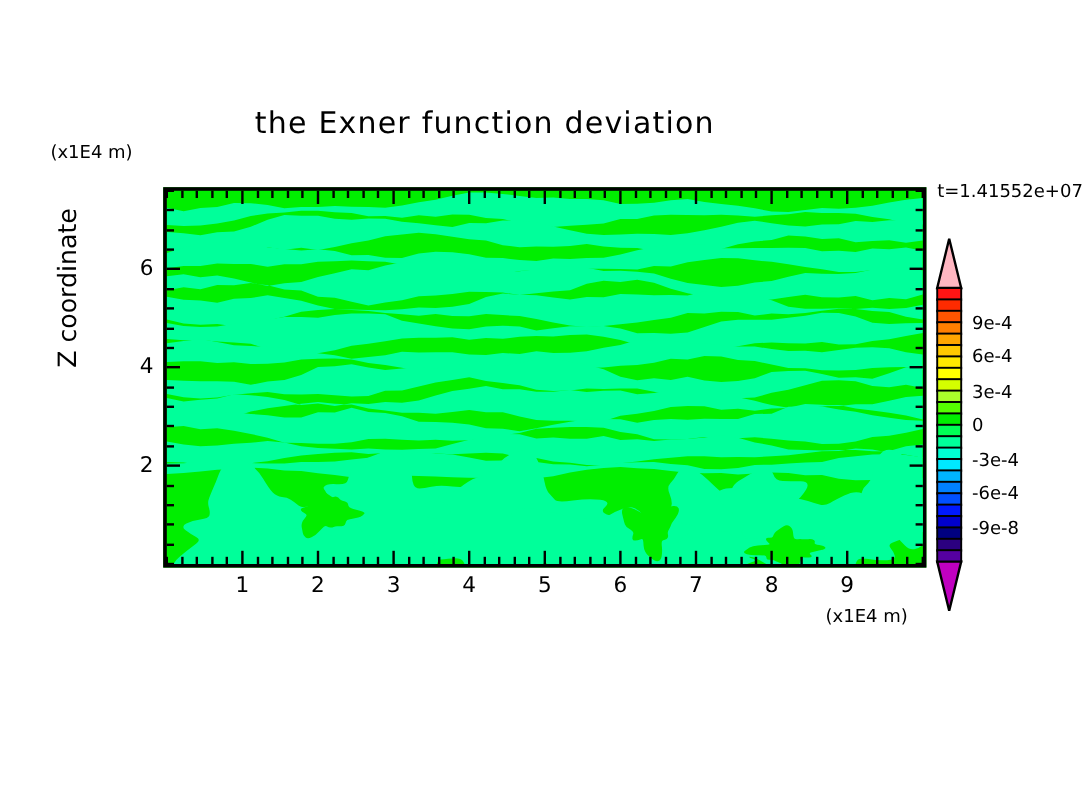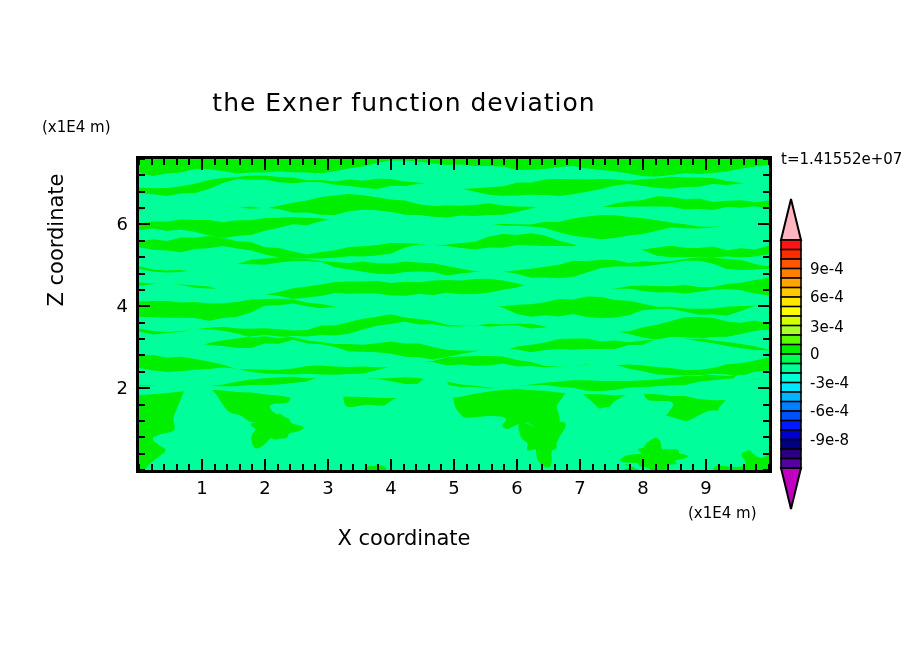--- a/index.html
+++ b/index.html
@@ -58,23 +58,20 @@
 <div class="plotroot">
 
   <div id="title">
     <span id="title-inner">the Exner function deviation</span>
   </div>
 
   <div id="ylabel-unit">(x1E4 m)</div>
 
   <div id="yaxis-title">Z coordinate</div>
 
-  <div id="xaxis-title">
-    <span id="xaxis-title-inner">X coordinate</span>
-  </div>
 
   <div id="xlabel-unit">(x1E4 m)</div>
 
   <div id="timestamp">t=1.41552e+07</div>
 
   <div id="plot-frame">
     <svg id="field-svg" viewBox="0 0 630 311" preserveAspectRatio="none">
         <rect width="630" height="311" fill="#00ee00"></rect>
         <path d="M0.0,14.1L14.0,17.0L28.0,14.4L42.0,13.5L56.0,10.1L70.0,10.3L84.0,11.9L98.0,14.5L112.0,13.4L126.0,13.4L140.0,12.6L154.0,13.2L168.0,13.6L182.0,14.2L196.0,12.2L210.0,9.5L224.0,7.5L238.0,4.1L252.0,1.4L266.0,1.4L280.0,2.6L294.0,4.4L308.0,6.0L322.0,5.5L336.0,6.9L350.0,6.9L364.0,7.8L378.0,10.9L392.0,10.8L406.0,9.9L420.0,7.9L434.0,6.9L448.0,9.4L462.0,11.1L476.0,12.4L490.0,14.6L504.0,17.3L518.0,17.6L532.0,15.9L546.0,14.3L560.0,14.9L574.0,14.1L588.0,12.4L602.0,9.8L616.0,7.4L630.0,6.1L630.0,28.0L616.0,27.3L602.0,23.7L588.0,21.9L574.0,19.1L560.0,18.5L546.0,18.5L532.0,17.7L518.0,19.6L504.0,20.3L490.0,21.7L476.0,20.6L462.0,20.0L448.0,20.4L434.0,20.2L420.0,20.0L406.0,20.6L392.0,23.6L378.0,23.5L364.0,27.3L350.0,28.3L336.0,29.2L322.0,30.1L308.0,28.1L294.0,26.6L280.0,23.6L266.0,22.6L252.0,20.0L238.0,19.8L224.0,21.7L210.0,20.4L196.0,22.4L182.0,21.1L168.0,21.2L154.0,18.5L140.0,17.9L126.0,16.6L112.0,16.6L98.0,18.1L84.0,18.9L70.0,21.0L56.0,24.7L42.0,27.3L28.0,28.9L14.0,29.3L0.0,28.4Z" fill="#00ff9a"></path>
         <path d="M0.0,34.3L14.0,35.3L28.0,37.1L42.0,34.6L56.0,33.9L70.0,30.0L84.0,24.1L98.0,20.2L112.0,20.8L126.0,20.8L140.0,23.2L154.0,24.2L168.0,23.1L182.0,23.2L196.0,25.7L210.0,27.1L224.0,28.7L238.0,30.1L252.0,26.8L266.0,27.1L280.0,24.8L294.0,24.9L308.0,26.5L322.0,29.8L336.0,32.8L350.0,35.8L364.0,36.8L378.0,36.5L392.0,35.8L406.0,36.1L420.0,36.9L434.0,35.3L448.0,32.8L462.0,29.9L476.0,26.6L490.0,25.0L504.0,27.0L518.0,28.9L532.0,29.7L546.0,28.1L560.0,27.8L574.0,25.1L588.0,25.9L602.0,24.5L616.0,24.6L630.0,24.8L630.0,41.4L616.0,43.3L602.0,41.3L588.0,41.8L574.0,42.9L560.0,39.6L546.0,40.2L532.0,38.0L518.0,37.3L504.0,40.9L490.0,42.3L476.0,44.5L462.0,48.4L448.0,51.3L434.0,52.7L420.0,50.8L406.0,50.2L392.0,47.7L378.0,47.4L364.0,46.4L350.0,44.3L336.0,45.9L322.0,46.7L308.0,46.5L294.0,47.1L280.0,45.3L266.0,41.4L252.0,40.4L238.0,38.2L224.0,36.3L210.0,35.0L196.0,36.4L182.0,37.9L168.0,41.5L154.0,43.7L140.0,46.8L126.0,49.4L112.0,47.5L98.0,49.1L84.0,47.1L70.0,48.1L56.0,45.6L42.0,48.1L28.0,49.6L14.0,50.5L0.0,50.1Z" fill="#00ff9a"></path>

